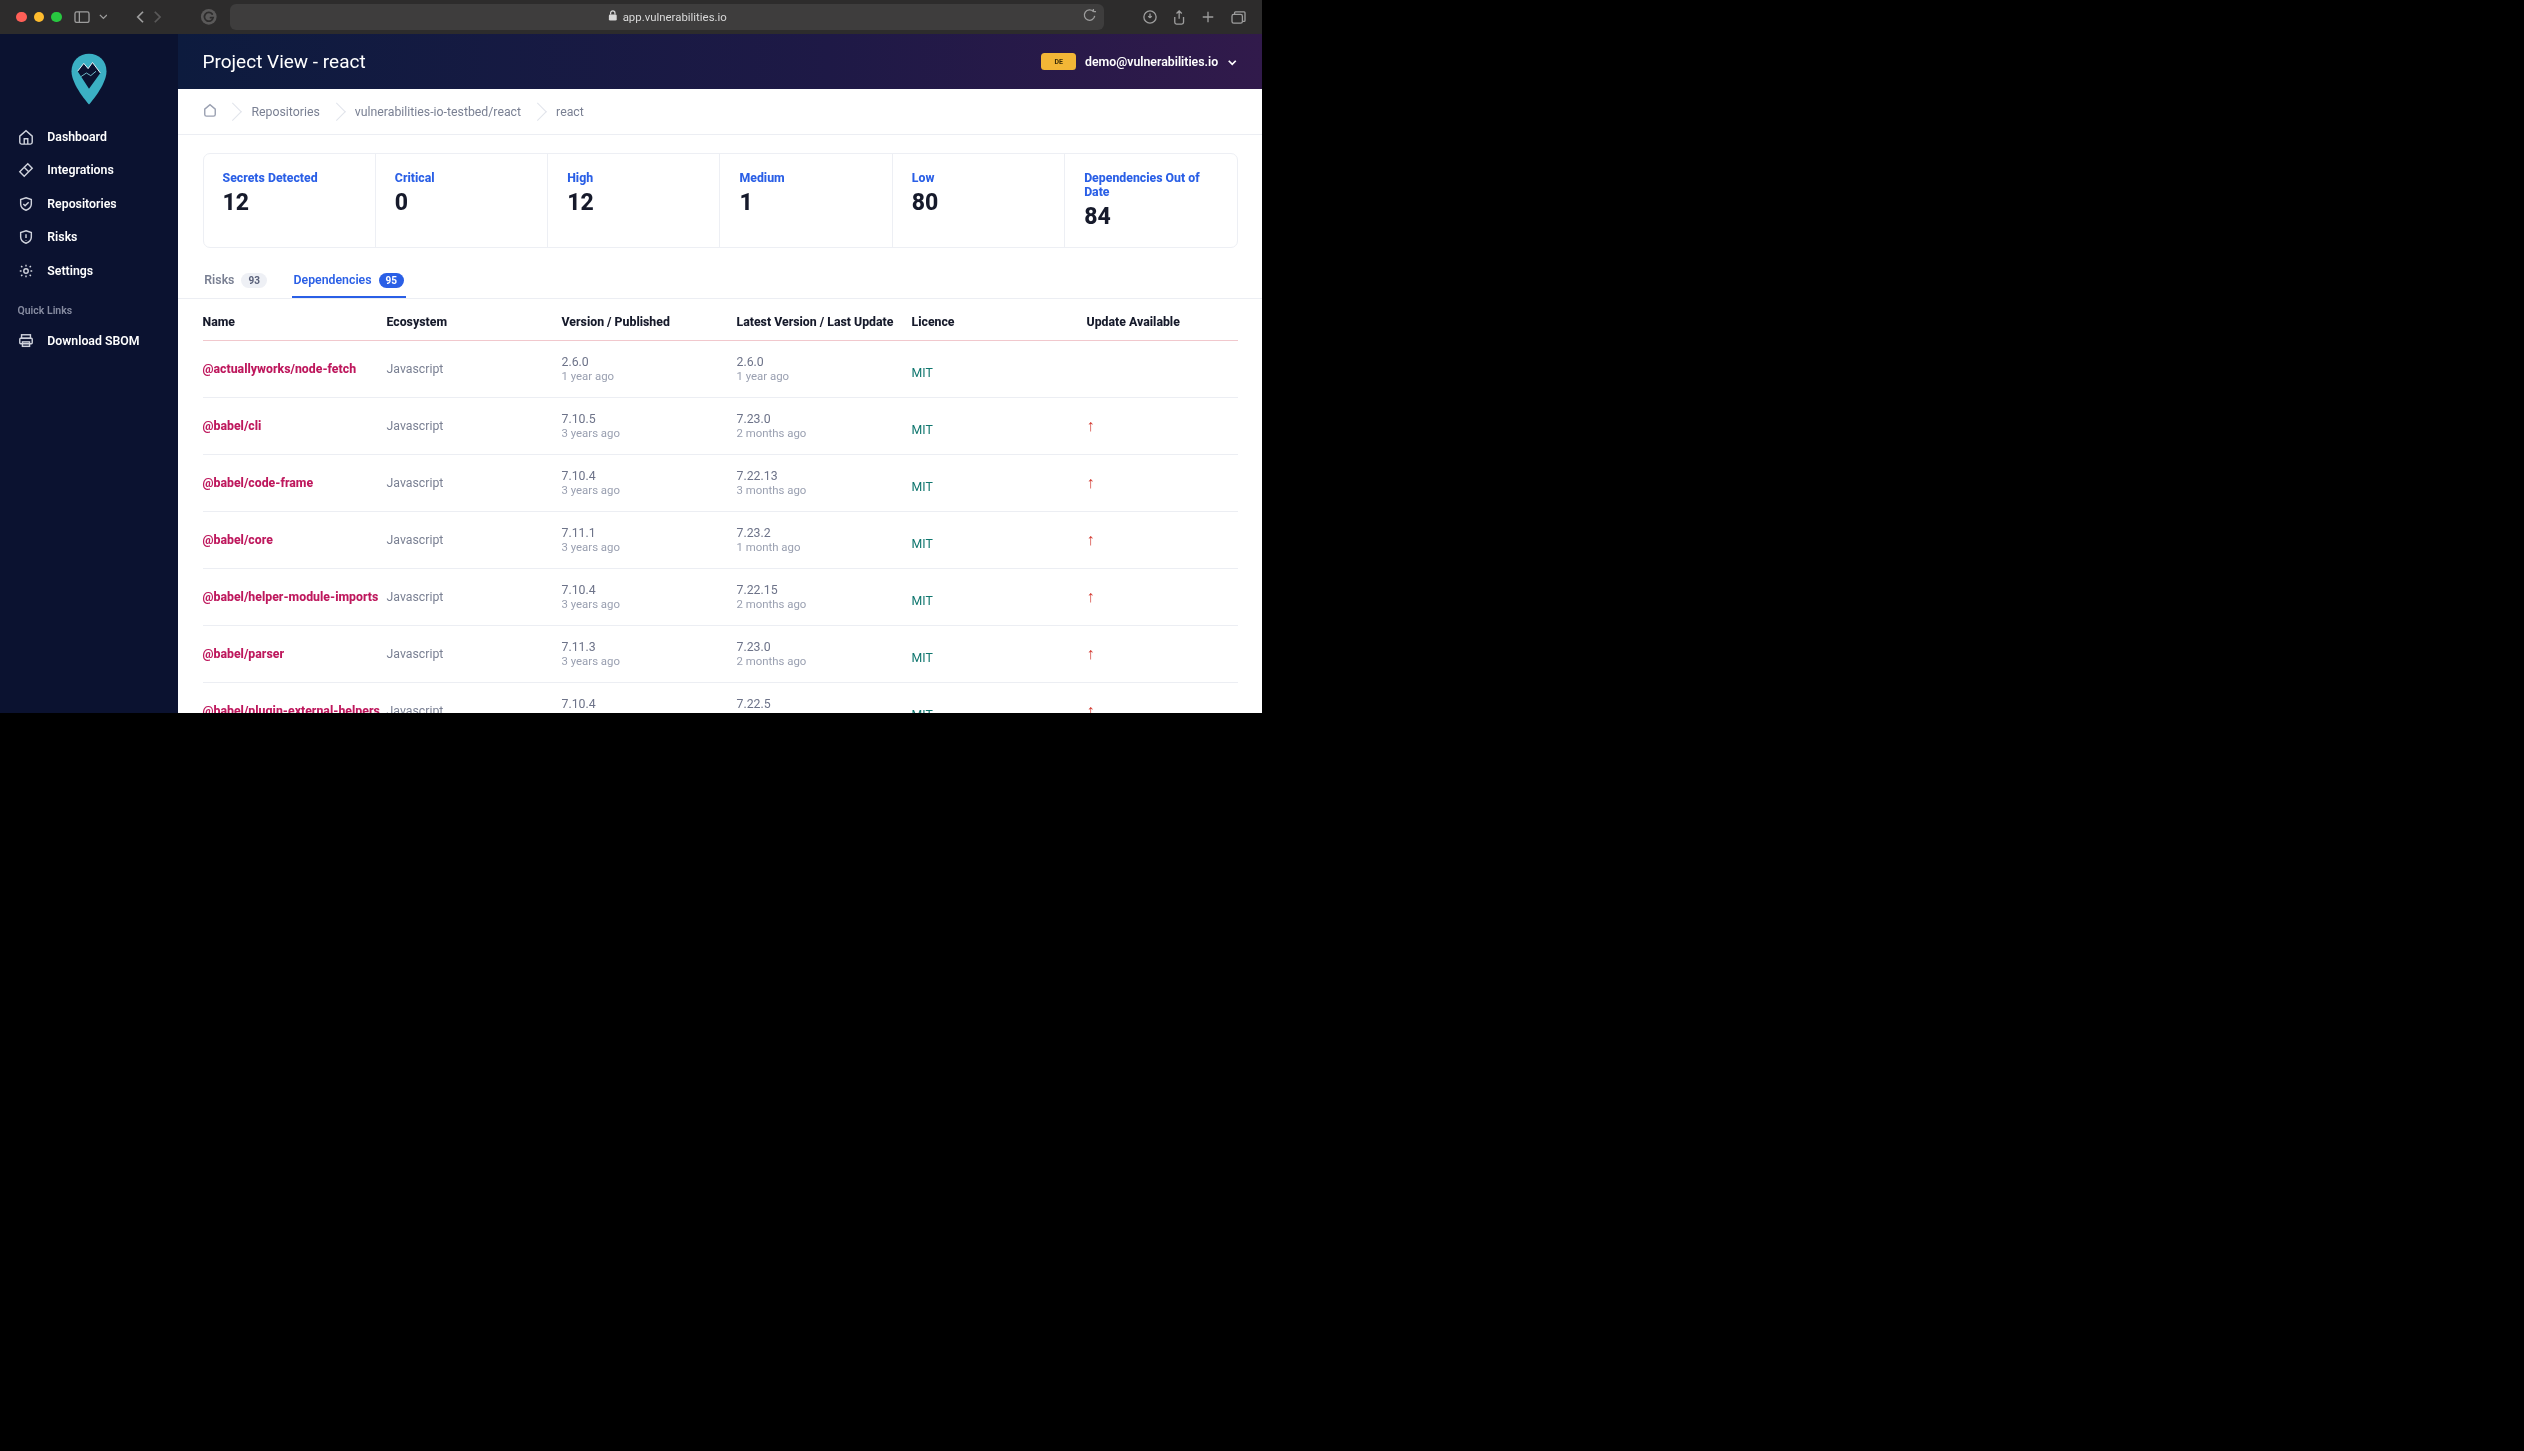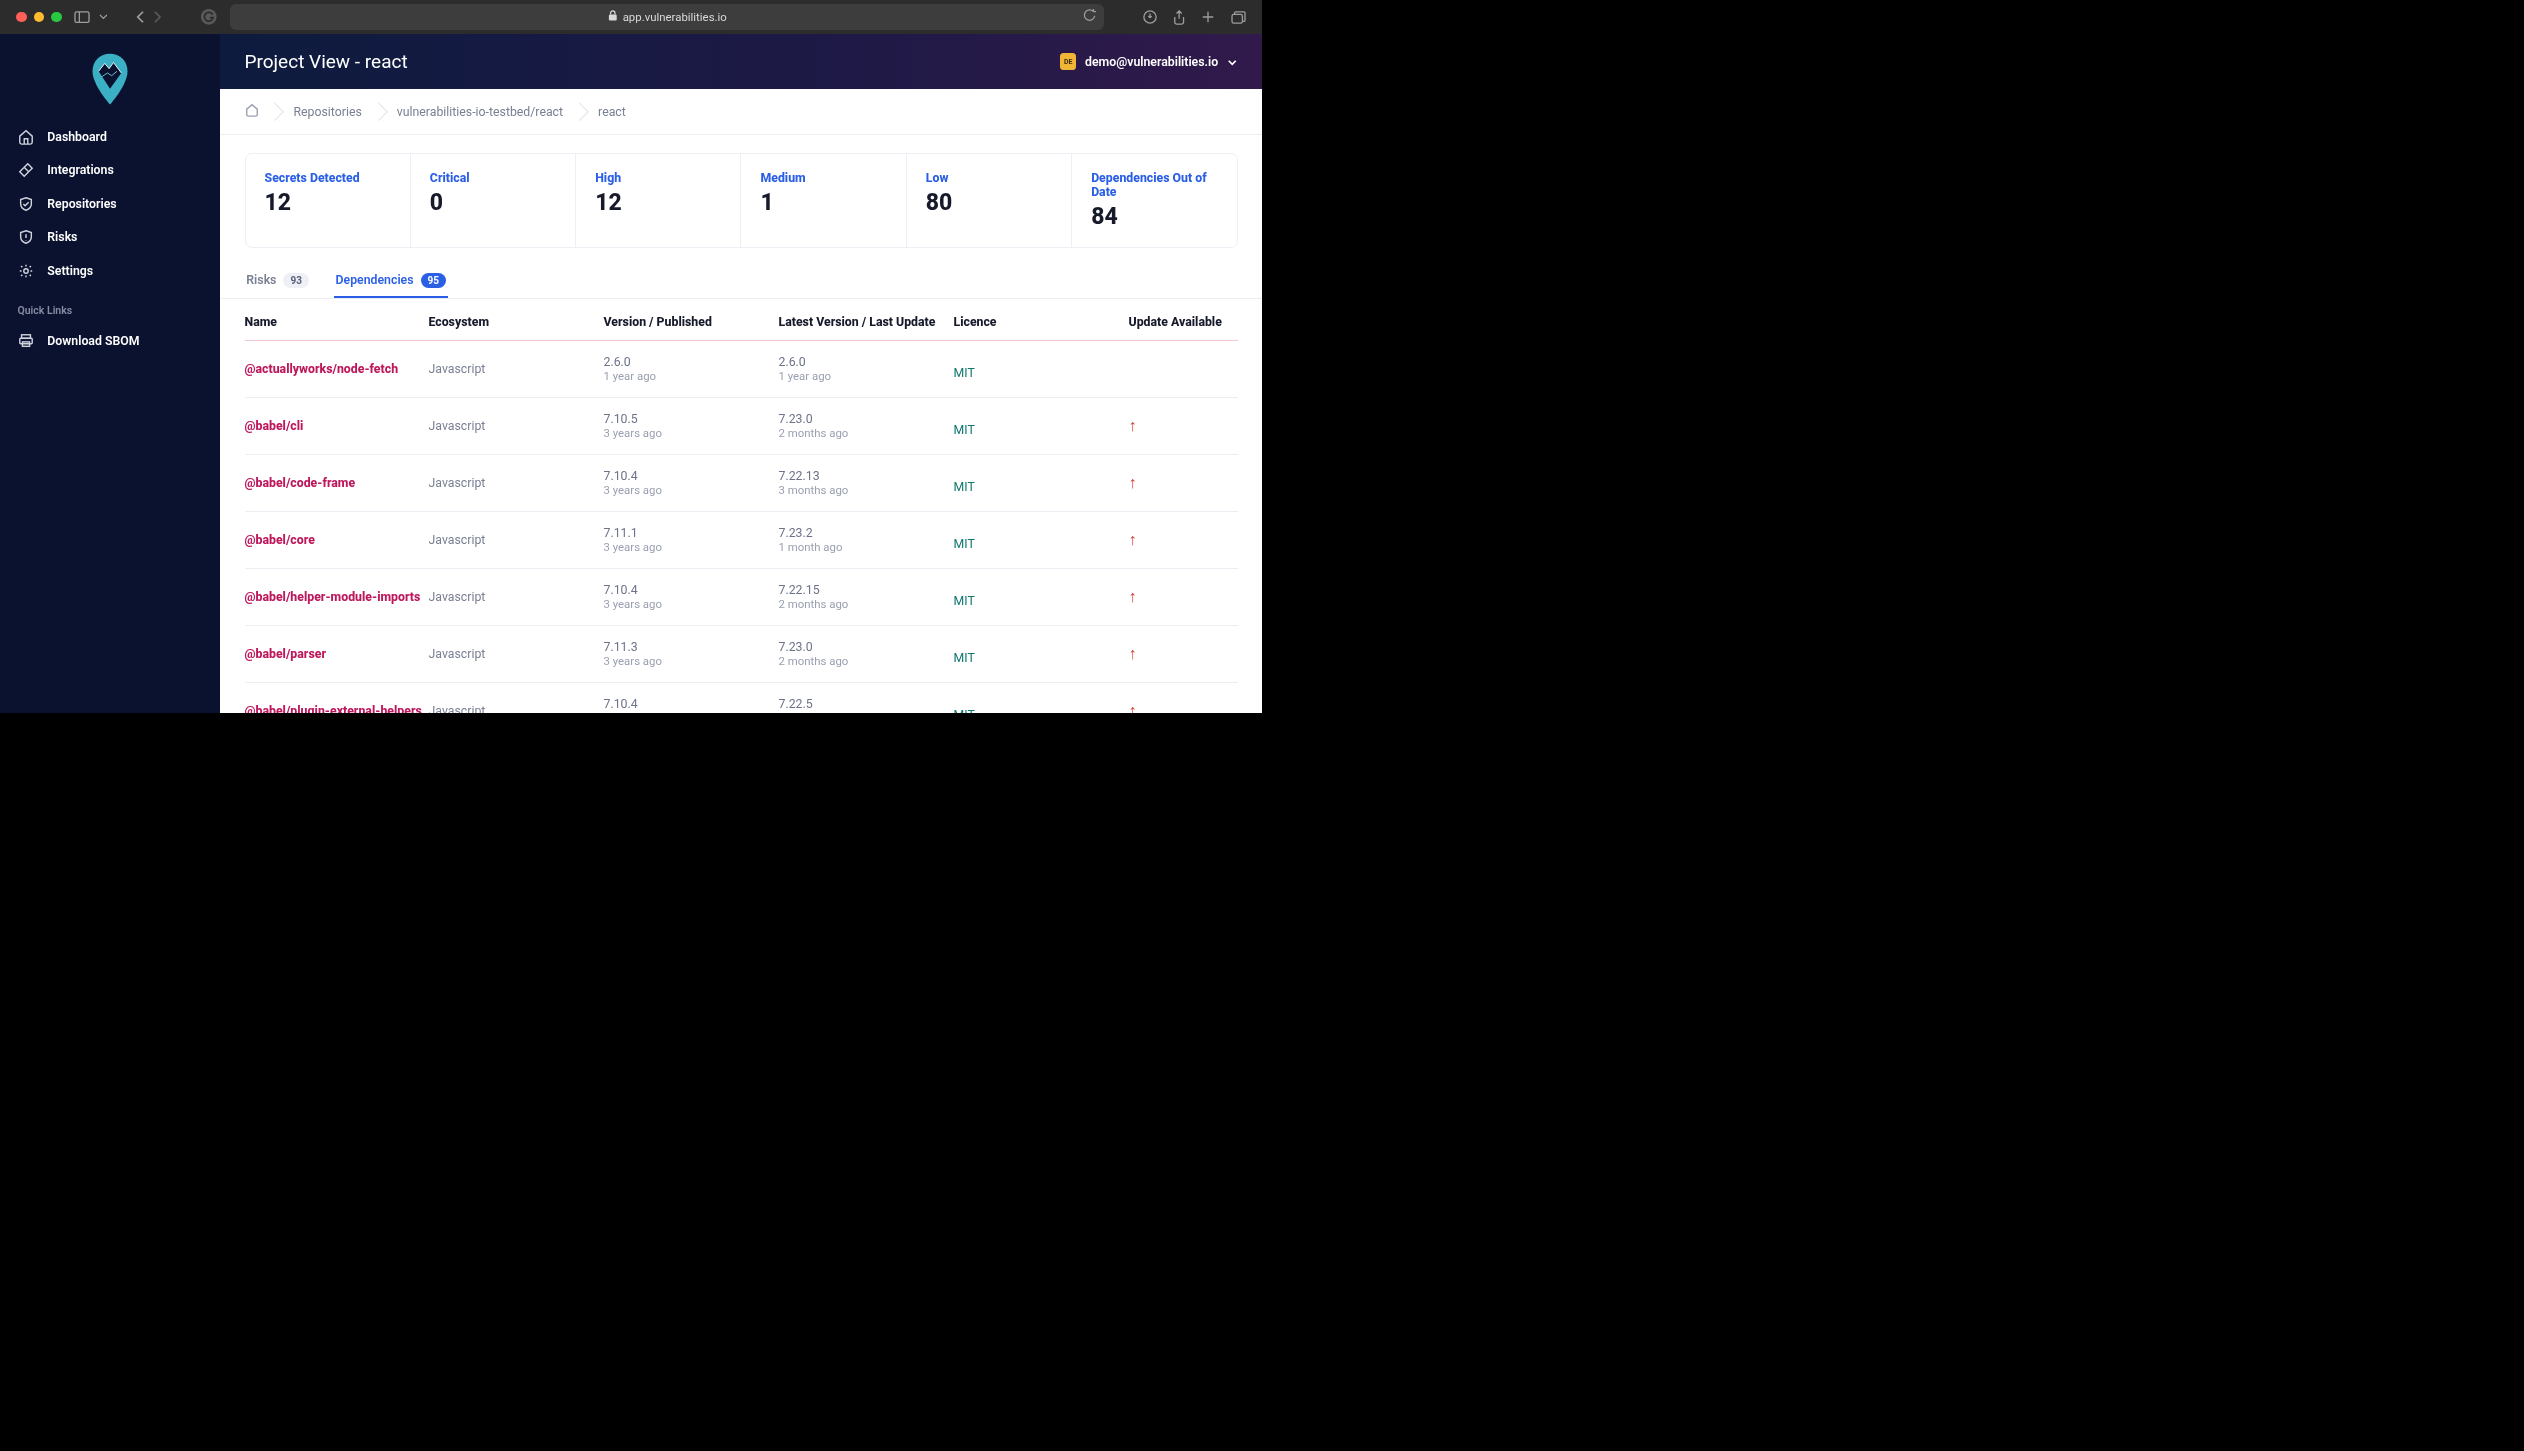--- a/index.html
+++ b/index.html
@@ -41,21 +41,21 @@
 }
 .addr-refresh { position: absolute; right: 8.8px; color: #9d9d9d; }
 .chrome-right { display: flex; gap: 16px; }
 
 .app {
   display: flex;
   height: calc(100% - 47px);
   background: #f8f9fb;
 }
 .sidebar {
-  width: 220px;
+  width: 178px;
   background: #0b1230;
   color: #fff;
   padding: 17.5px 0;
   display: flex;
   flex-direction: column;
 }
 .logo { display: flex; justify-content: center; margin-bottom: 12.3px; }
 .logo svg { width: 44px; height: 56px; }
 .nav-item {
   display: flex;
@@ -74,21 +74,21 @@
   background: linear-gradient(90deg, #0d1b3e 0%, #1e1946 60%, #311a4b 100%);
   color: #fff;
   padding: 16px 24.5px;
   display: flex;
   align-items: center;
   justify-content: space-between;
 }
 .header h1 { font-size: 19px; font-weight: 400; text-align: right; }
 .user-chip { display: flex; align-items: center; gap: 8.8px; font-size: 12.3px; font-weight: 600; cursor: pointer; }
 .user-badge {
-  width: 16px; height: 17.5px; background: #f2b636;
+  width: 35px; height: 17.5px; background: #f2b636;
   border-radius: 3.5px; display: flex; align-items: center; justify-content: center;
   color: #3a2c06; font-size: 7px; font-weight: 700;
 }
 
 .breadcrumbs {
   display: flex; align-items: center; gap: 0;
   padding: 10.5px 24.5px; border-bottom: 0.9px solid #eceef3;
   color: #7a8093; font-size: 12.3px;
 }
 .crumb {

